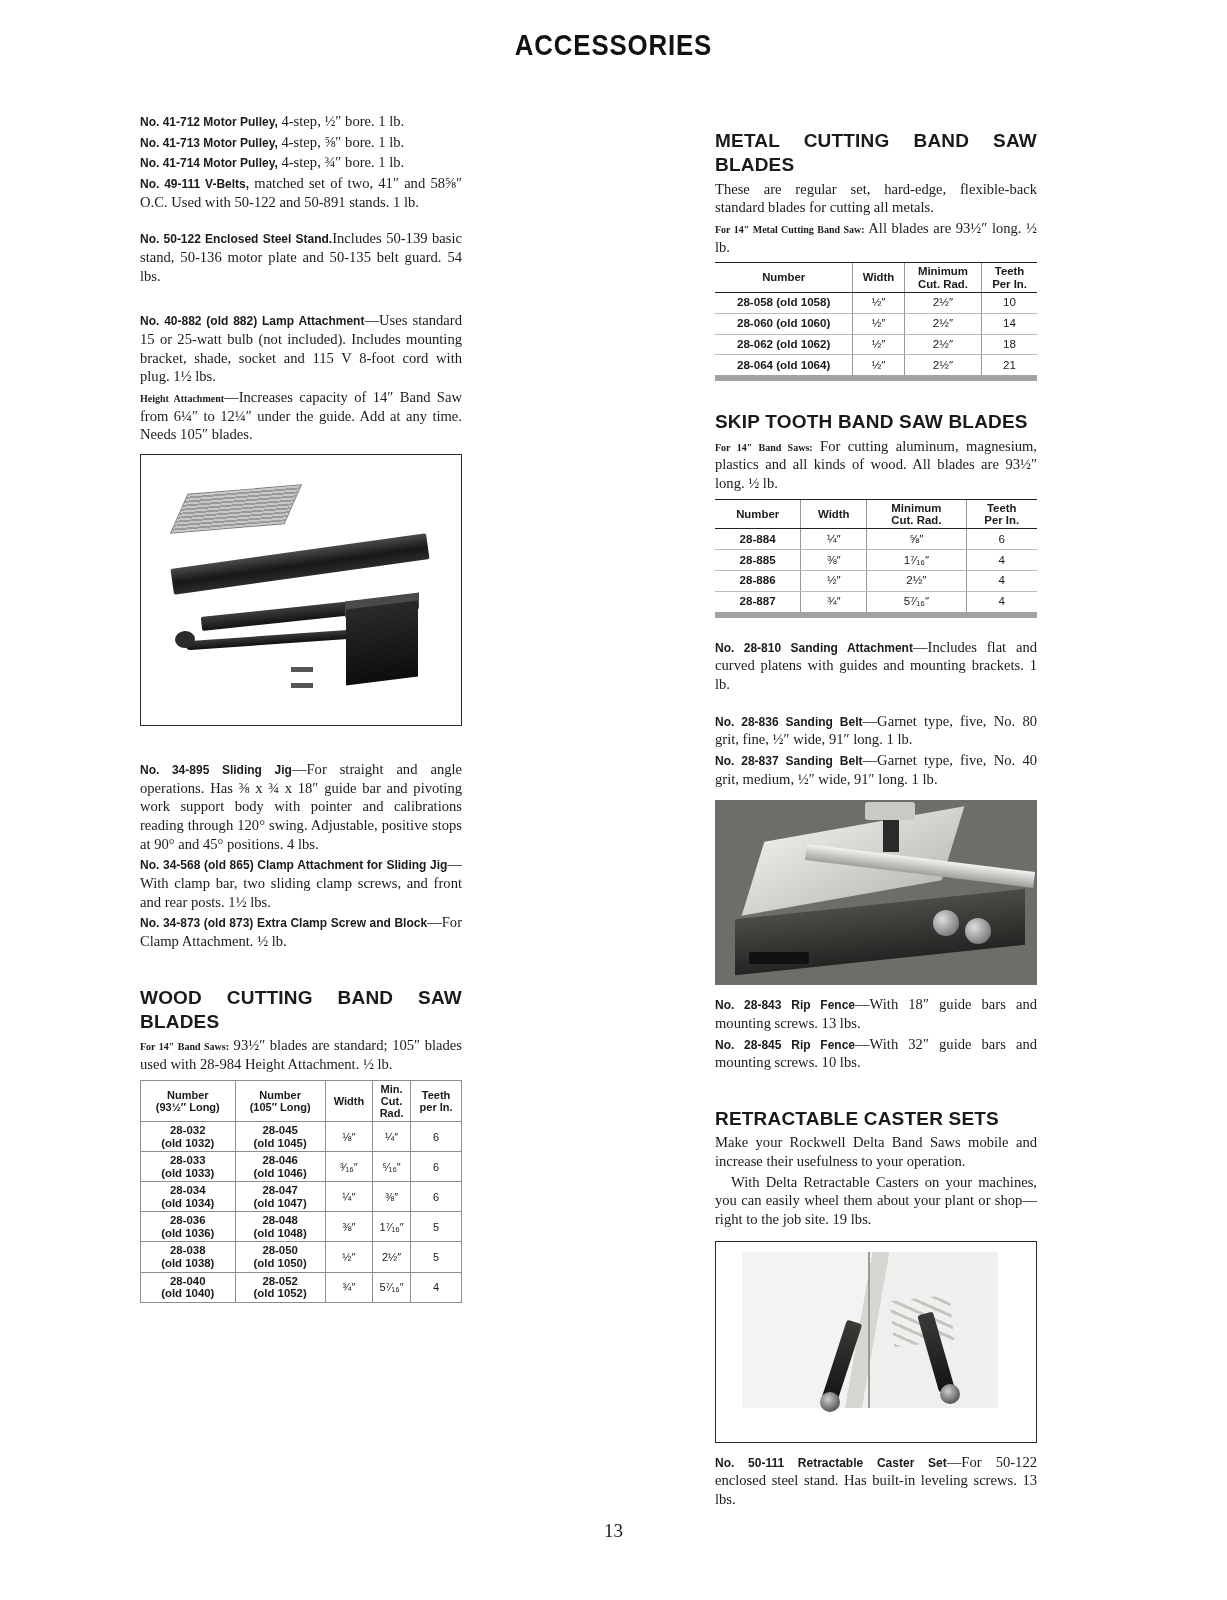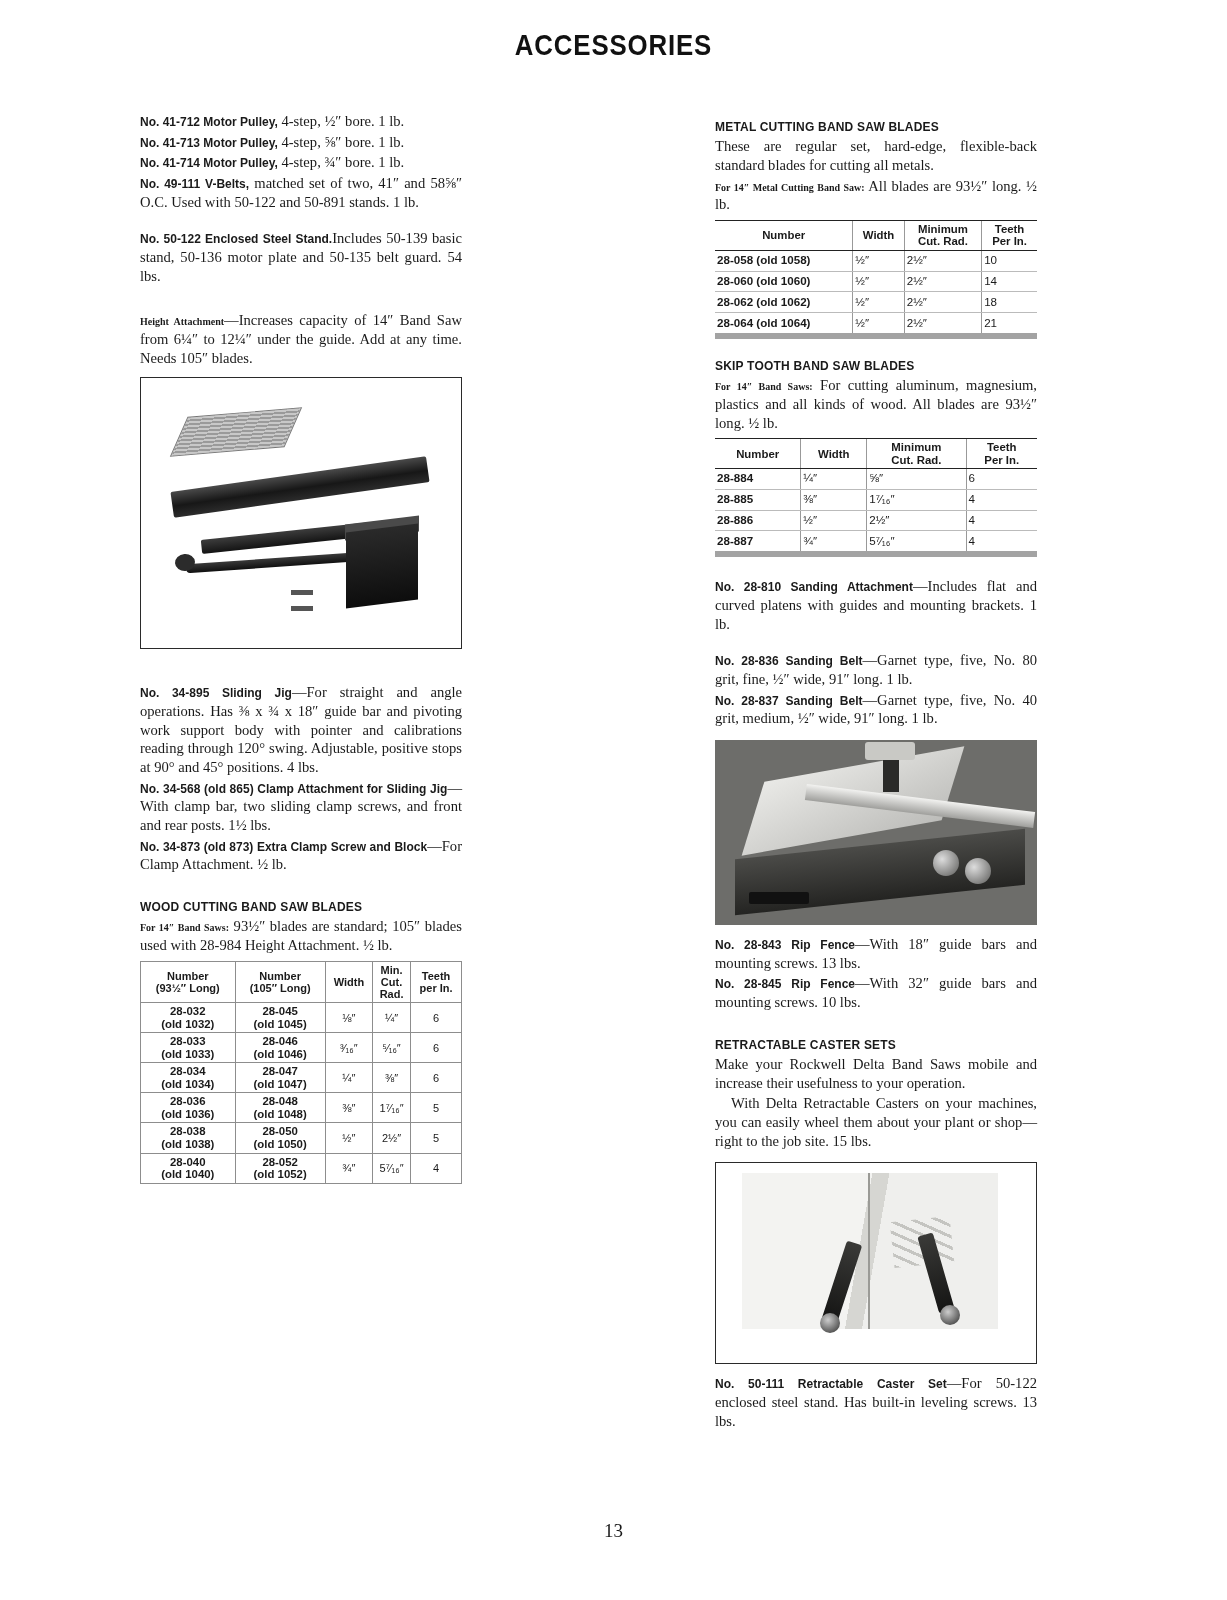--- a/index.html
+++ b/index.html
@@ -52,23 +52,23 @@
   .gap-l { height: 24px; }
 
   .b {
     font-family: "Liberation Sans", sans-serif;
     font-weight: bold;
     font-size: 12px;
   }
   .hdr {
     font-family: "Liberation Sans", sans-serif;
     font-weight: bold;
-    font-size: 12px;
+    font-size: 19px;
     letter-spacing: 0.2px;
-    margin: 8px 0 2px 0;
+    margin: 17px 0 2px 0;
   }
   .sub-b {
     font-family: Liberation Serif, serif;
     font-weight: bold;
     font-size: 10px;
   }
 
   
   .photo {
     border: 1px solid #2a2a2a;
@@ -89,21 +89,21 @@
     margin: 6px 0 4px 0;
   }
   table.spec th {
     font-weight: bold;
     text-align: center;
     padding: 2px 2px;
     line-height: 1.08;
     border-bottom: 1px solid #222;
   }
   table.spec td {
-    text-align: left;
+    text-align: center;
     padding: 2.5px 2px;
     border-bottom: 1px solid #bbb;
     font-size: 11.6px;
   }
   table.spec tr:last-child td { border-bottom: 6px solid #a3a3a3; }
   table.spec thead tr:first-child th { border-top: 1px solid #222; }
   table.spec td.num { font-weight: bold; }
   table.spec .vline { border-left: 1px solid #999; }
 
   table.wood {
@@ -307,20 +307,23 @@
     </p>
 
     <div class="gap-m"></div>
 
     <p class="para">
       <span class="b">No. 50-122 Enclosed Steel Stand.</span><span>Includes 50-139 basic stand, 50-136 motor plate and 50-135 belt guard. 54 lbs.</span>
     </p>
 
     <div class="gap-l"></div>
 
+    <p class="para">
+      <span class="b">No. 40-882 (old 882) Lamp Attachment</span><span>—Uses standard 15 or 25-watt bulb (not included). Includes mounting bracket, shade, socket and 115 V 8-foot cord with plug. 1½ lbs.</span>
+    </p>
     <p class="para">
       <span class="sub-b">Height Attachment</span><span>—Increases capacity of 14″ Band Saw from 6¼″ to 12¼″ under the guide. Add at any time. Needs 105″ blades.</span>
     </p>
 
     <div class="photo photo-lamp">
       <div class="lamp-plate"></div>
       <div class="lamp-bar"></div>
       <div class="lamp-bar2"></div>
       <div class="lamp-rod"></div>
       <div class="lamp-rod-head"></div>
@@ -527,21 +530,21 @@
       <span class="b">No. 28-843 Rip Fence</span><span>—With 18″ guide bars and mounting screws. 13 lbs.</span>
     </p>
     <p class="para">
       <span class="b">No. 28-845 Rip Fence</span><span>—With 32″ guide bars and mounting screws. 10 lbs.</span>
     </p>
 
     <div class="gap-m"></div>
 
     <div class="hdr">RETRACTABLE CASTER SETS</div>
     <p class="para">Make your Rockwell Delta Band Saws mobile and increase their usefulness to your operation.</p>
-    <p class="para" style="text-indent:16px">With Delta Retractable Casters on your machines, you can easily wheel them about your plant or shop—right to the job site. 15 lbs.</p>
+    <p class="para" style="text-indent:16px">With Delta Retractable Casters on your machines, you can easily wheel them about your plant or shop—right to the job site. 19 lbs.</p>
 
     <div class="photo photo-caster">
       <div class="cs-body"></div>
       <div class="cs-seam"></div>
       <div class="cs-vents"></div>
       <div class="cs-leg-l"></div>
       <div class="cs-leg-r"></div>
       <div class="cs-wheel-l"></div>
       <div class="cs-wheel-r"></div>
     </div>

